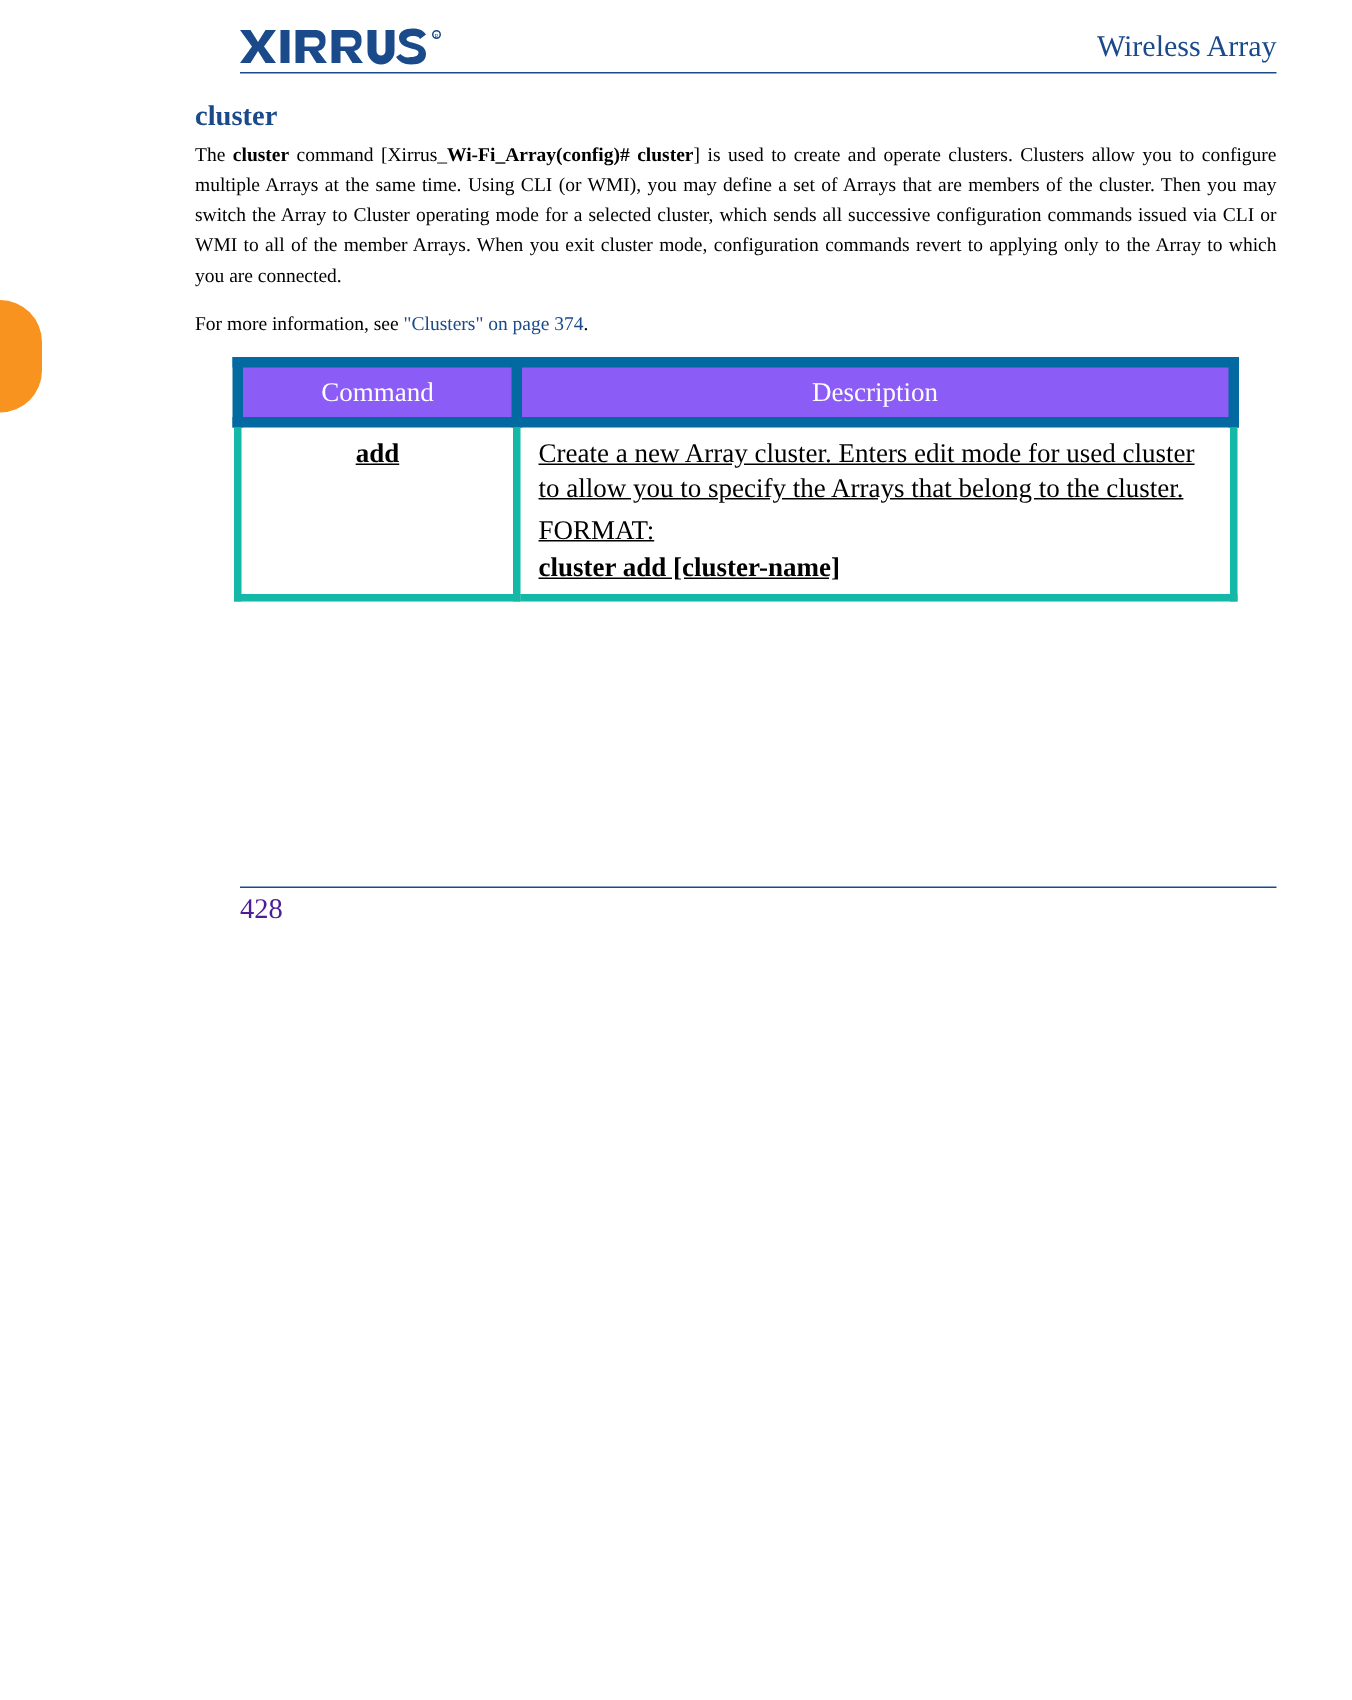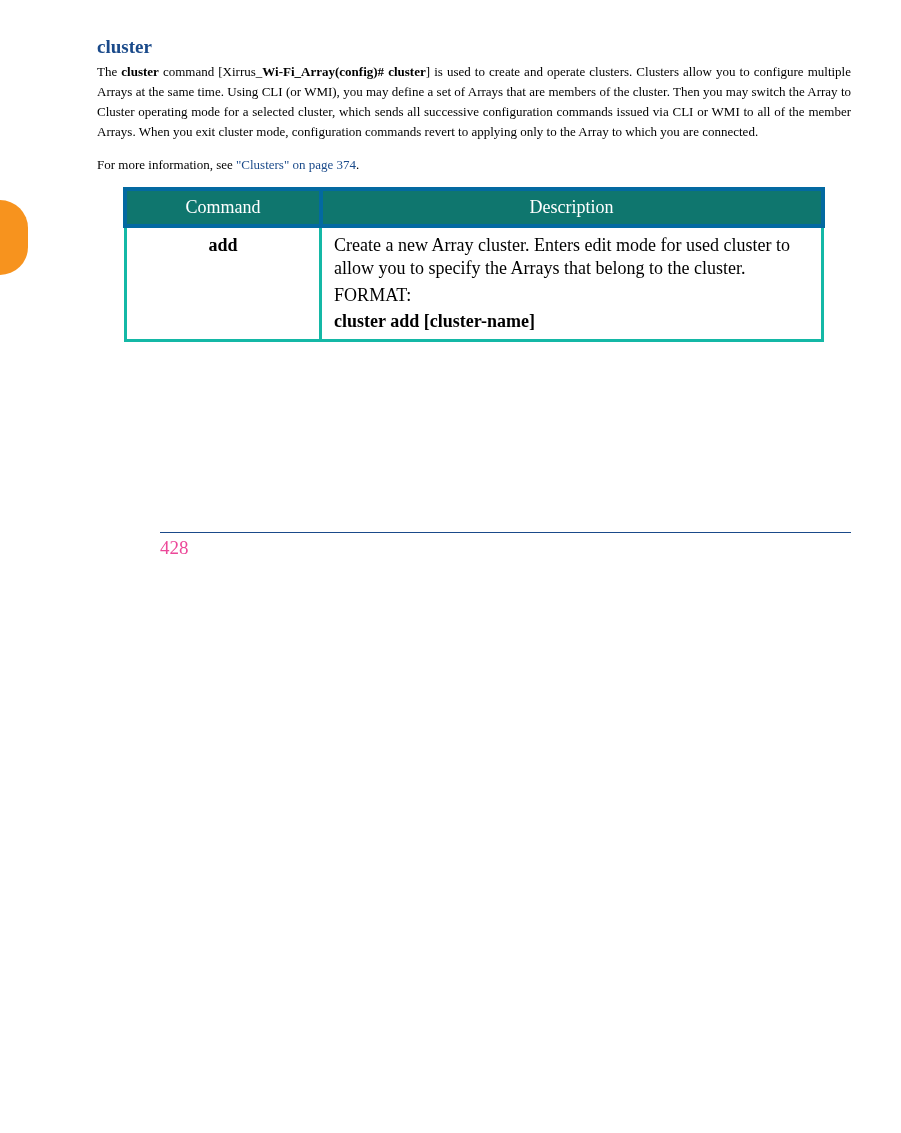--- a/index.html
+++ b/index.html
@@ -33,21 +33,21 @@
       position: absolute;
       left: 0;
       top: 200px;
       width: 28px;
       height: 75px;
       background: #f7931e;
       border-top-right-radius: 38px;
       border-bottom-right-radius: 38px;
     }
     .content {
-      margin-left: 47px;
+      margin-left: 80px;
       margin-top: 18px;
     }
     .section-title {
       color: #1a4a8a;
       font-weight: bold;
       font-size: 19px;
       margin-bottom: 4px;
     }
     .para {
       font-size: 13px;
@@ -59,32 +59,33 @@
     .link {
       color: #1a4a8a;
     }
     .cmd-table {
       border-collapse: collapse;
       width: 93%;
       margin: 10px auto 0 auto;
       font-size: 18px;
     }
     .cmd-table th {
-      background: #0f766e;
+      background: #8b5cf6;
       color: #fff;
       font-weight: normal;
       padding: 6px 10px;
-      border: 4px solid #0369a1;
+      border: 7px solid #0369a1;
       font-size: 18px;
     }
     .cmd-table td {
-      border: 3px solid #14b8a6;
+      border: 5px solid #14b8a6;
       padding: 6px 12px;
       vertical-align: top;
       line-height: 1.3;
+      text-decoration: underline;
     }
     .cmd-col {
       width: 28%;
       text-align: center;
       font-weight: bold;
     }
     .desc-col {
       width: 72%;
     }
     .desc-block { margin: 0 0 2px 0; }
@@ -93,29 +94,46 @@
     .bold { font-weight: bold; }
     .footer {
       margin-top: 190px;
       margin-left: 110px;
       border-top: 1.5px solid #1a4a8a;
       padding-top: 4px;
       display: flex;
       justify-content: space-between;
       font-size: 19px;
     }
-    .page-num { color: #ec4899; }
+    .page-num { color: #4c1d95; }
     .footer-title { color: #1a4a8a; }
   </style>
 </head>
 <body>
 
 <div class="page">
   <div class="tab-thumb"></div>
 
+  <div class="top-row">
+    <div class="logo">
+      <svg width="145" height="26" viewBox="0 0 145 26">
+        <g fill="#1a4a8a">
+          <polygon points="0,2 7,2 12,10 17,2 24,2 16,13 24,24 17,24 12,16 7,24 0,24 8,13"></polygon>
+          <rect x="27" y="2" width="6" height="22"></rect>
+          <path d="M37,2 h14 a6,6 0 0 1 6,6 v2 a6,6 0 0 1 -5,6 l6,8 h-7 l-5,-8 h-3 v8 h-6 z M43,7 v6 h7 a3,3 0 0 0 0,-6 z"></path>
+          <path d="M61,2 h14 a6,6 0 0 1 6,6 v2 a6,6 0 0 1 -5,6 l6,8 h-7 l-5,-8 h-3 v8 h-6 z M67,7 v6 h7 a3,3 0 0 0 0,-6 z"></path>
+          <path d="M85,2 h6 v14 a3,3 0 0 0 6,0 v-14 h6 v14 a9,9 0 0 1 -18,0 z"></path>
+          <path d="M107,18 a7,7 0 0 0 7,2 c3,0 5,-1 5,-3 c0,-2 -3,-2 -6,-3 c-4,-1 -7,-3 -7,-7 c0,-4 4,-6 9,-6 c4,0 7,1 9,4 l-4,3 c-1,-2 -3,-2 -5,-2 c-2,0 -4,1 -4,2 c0,2 3,2 6,3 c4,1 7,3 7,7 c0,5 -4,7 -10,7 c-5,0 -8,-2 -10,-5 z"></path>
+          <circle cx="131" cy="5" r="2.5" fill="none" stroke="#1a4a8a" stroke-width="1"></circle>
+          <text x="131" y="7" font-size="4" text-anchor="middle" fill="#1a4a8a">R</text>
+        </g>
+      </svg>
+    </div>
+    <div class="doc-title">Wireless Array</div>
+  </div>
 
   <div class="content">
     <div class="section-title">cluster</div>
 
     <p class="para">
       <span>The </span><span class="bold">cluster</span><span> command [Xirrus_</span><span class="bold">Wi-Fi_Array(config)# cluster</span><span>] is used to create and operate clusters. Clusters allow you to configure multiple Arrays at the same time. Using CLI (or WMI), you may define a set of Arrays that are members of the cluster. Then you may switch the Array to Cluster operating mode for a selected cluster, which sends all successive configuration commands issued via CLI or WMI to all of the member Arrays. When you exit cluster mode, configuration commands revert to applying only to the Array to which you are connected.</span>
     </p>
 
     <p class="para">
       <span>For more information, see </span><span class="link">"Clusters" on page 374</span><span>.</span>

